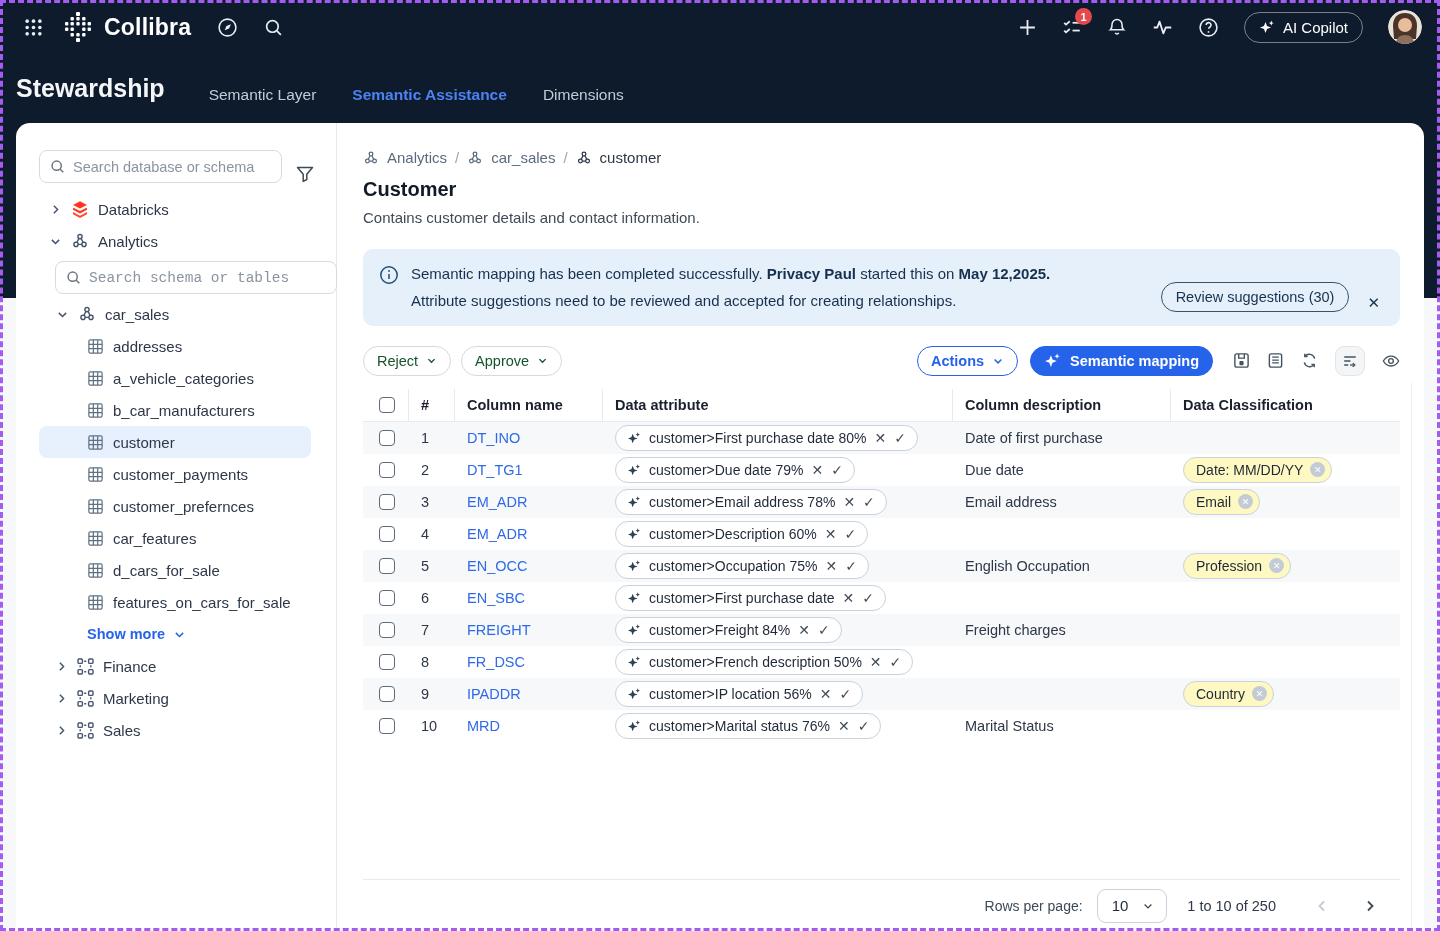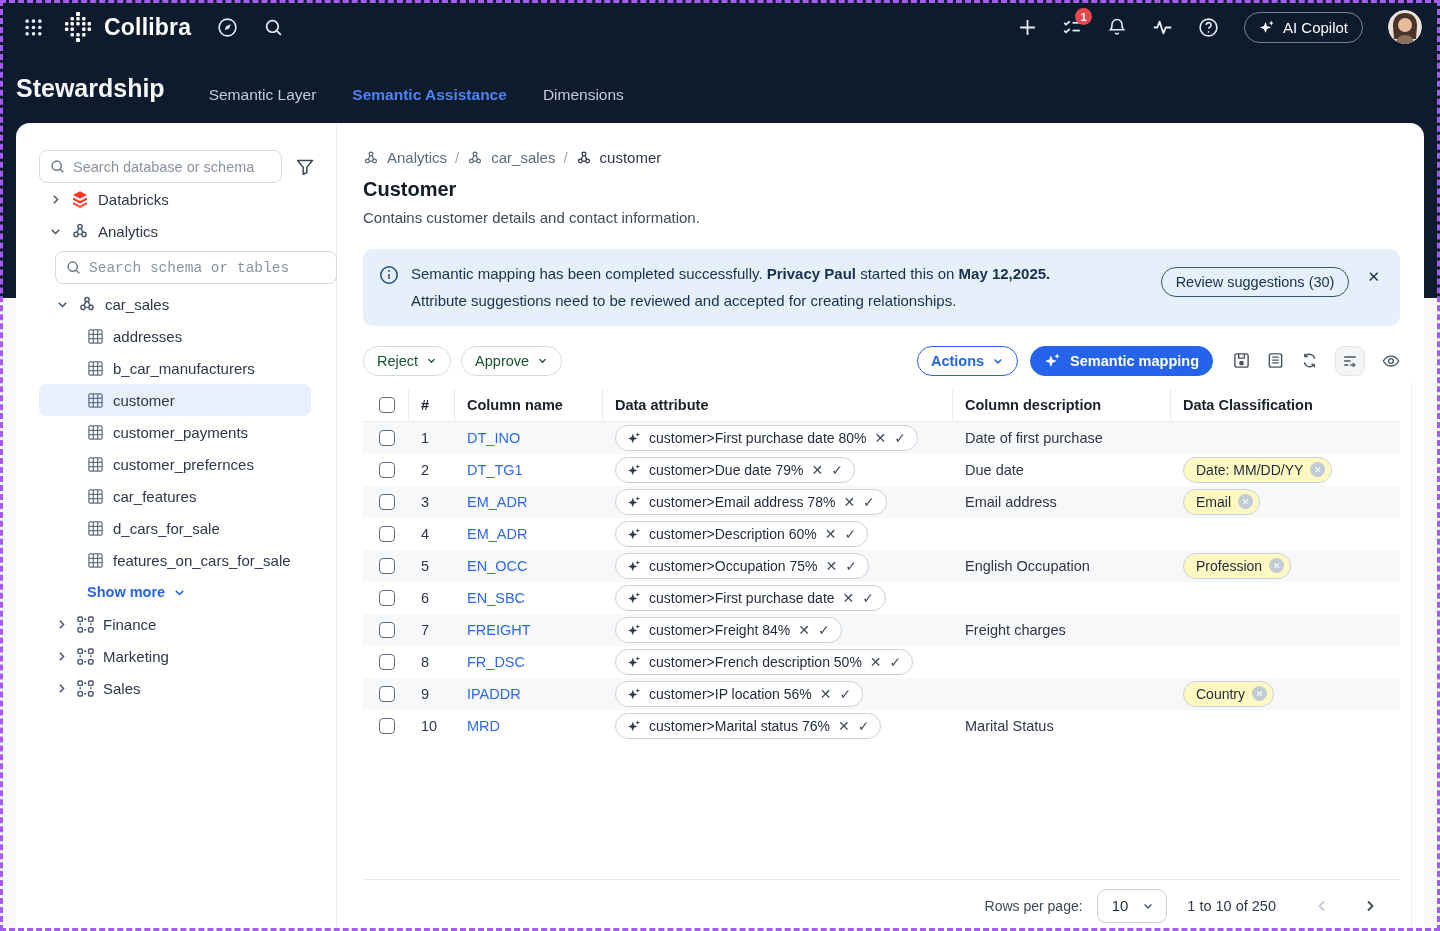--- a/index.html
+++ b/index.html
@@ -26,21 +26,21 @@
 .nav-tabs { display:flex; align-items:center; gap:36px; margin-left:44px;margin-top:12px; }
 .nav-tab { background:none; border:none; font-family:inherit; font-size:15.5px; color:#c3cbd6; cursor:pointer; }
 .nav-tab.active { color:#4d82f3; font-weight:600; }
 
 
 .panel { position:absolute; top:123px; left:16px; right:16px; bottom:0; background:#fff; border-radius:14px 14px 0 0; display:flex; overflow:hidden; }
 .gutter-line { position:absolute; right:12px; top:260px; bottom:0; width:1px; background:#eceff2; }
 
 
 .sidebar { width:321px; flex:0 0 321px; border-right:1px solid #e7eaee; padding-top:4px; }
-.s-search-row { display:flex; align-items:center; gap:14px; margin:23px 22px 0 23px; }
+.s-search-row { display:flex; align-items:flex-end; gap:14px; margin:23px 22px 10px 23px; }
 .search-box { position:relative; flex:1; }
 .search-box input { width:100%; height:33px; border:1px solid #d5dbe2; border-radius:8px; padding:0 10px 0 33px; font-size:14.5px; font-family:inherit; color:#3d4a57; }
 .search-box input::placeholder { color:#8a94a0; }
 .search-box .mag { position:absolute; left:11px; top:8.5px; color:#6b7785; }
 .filter-btn { background:none; border:none; color:#3d4a57; cursor:pointer; display:flex; }
 .tree-item { height:32px; display:flex; align-items:center; gap:9px; font-size:15px; color:#2d3748; cursor:pointer; }
 .ind-db { padding-left:33px; }
 .ind-schema { padding-left:40px; }
 .tbl-row { margin:0 25px 0 23px; padding-left:48px; border-radius:8px; }
 .tbl-row.selected { background:#e7f0fd; }
@@ -58,21 +58,21 @@
 .breadcrumb .sep { color:#9aa7b3; }
 .breadcrumb .current { color:#2d3748; }
 .doc-title { font-size:20px; font-weight:700; color:#111b27; margin-bottom:8px; }
 .doc-subtitle { font-size:15px; color:#3f4a56; margin-bottom:23px; }
 
 .banner { background:#e6f0fa; border-radius:10px; padding:14px 18px 14px 16px; display:flex; gap:12px; margin-bottom:20px; color:#16314f; }
 .banner-icon { flex:0 0 auto; margin-top:2px; color:#1d4f7c; }
 .banner-text { font-size:15px; line-height:1.45; }
 .banner-text .b { font-weight:700; }
 .banner-line2 { margin-top:5px; }
-.banner-actions { margin-left:auto; display:flex; align-items:flex-start; gap:16px; padding-top:4px; }
+.banner-actions { margin-left:auto; display:flex; align-items:flex-end; gap:16px; padding-top:4px; }
 .review-btn { border:1px solid #39536b; background:transparent; border-radius:17px; color:#16314f; font-family:inherit; font-size:14.5px; padding:6px 14px; white-space:nowrap; cursor:pointer; }
 .banner-close { background:none; border:none; color:#16314f; font-size:15px; cursor:pointer; padding:2px; line-height:1; }
 
 .toolbar { display:flex; align-items:center; margin-bottom:13px; }
 .pill-btn { display:flex; align-items:center; gap:8px; height:30px; border-radius:15px; background:#fff; font-family:inherit; font-size:14.5px; padding:0 13px; cursor:pointer; }
 .pill-btn.disabled { border:1px solid #d4dae1; color:#14532d; cursor:default; }
 .pill-btn.blue-outline { border:1px solid #2563eb; color:#2563eb; font-weight:600; }
 .pill-btn.blue-fill { border:1px solid #2563eb; background:#2563eb; color:#fff; font-weight:600; gap:9px; }
 .toolbar-left { display:flex; gap:10px; }
 .toolbar-right { margin-left:auto; display:flex; align-items:flex-end; gap:12px; }
@@ -327,20 +327,29 @@
   <div class="tree-item tbl-row">
     <span class="tree-icon">
       <svg width="17" height="17" viewBox="0 0 18 18" fill="none" stroke="#5f7183" stroke-width="1.3">
               <rect x="2" y="2" width="14" height="14" rx="1.5"></rect>
               <path d="M2 6.7h14M2 11.3h14M6.7 2v14M11.3 2v14"></path>
             </svg>
     </span>
     <span class="s-label">addresses</span>
   </div>
 
+  <div class="tree-item tbl-row">
+    <span class="tree-icon">
+      <svg width="17" height="17" viewBox="0 0 18 18" fill="none" stroke="#5f7183" stroke-width="1.3">
+              <rect x="2" y="2" width="14" height="14" rx="1.5"></rect>
+              <path d="M2 6.7h14M2 11.3h14M6.7 2v14M11.3 2v14"></path>
+            </svg>
+    </span>
+    <span class="s-label">a_vehicle_categories</span>
+  </div>
 
   <div class="tree-item tbl-row">
     <span class="tree-icon">
       <svg width="17" height="17" viewBox="0 0 18 18" fill="none" stroke="#5f7183" stroke-width="1.3">
               <rect x="2" y="2" width="14" height="14" rx="1.5"></rect>
               <path d="M2 6.7h14M2 11.3h14M6.7 2v14M11.3 2v14"></path>
             </svg>
     </span>
     <span class="s-label">b_car_manufacturers</span>
   </div>

